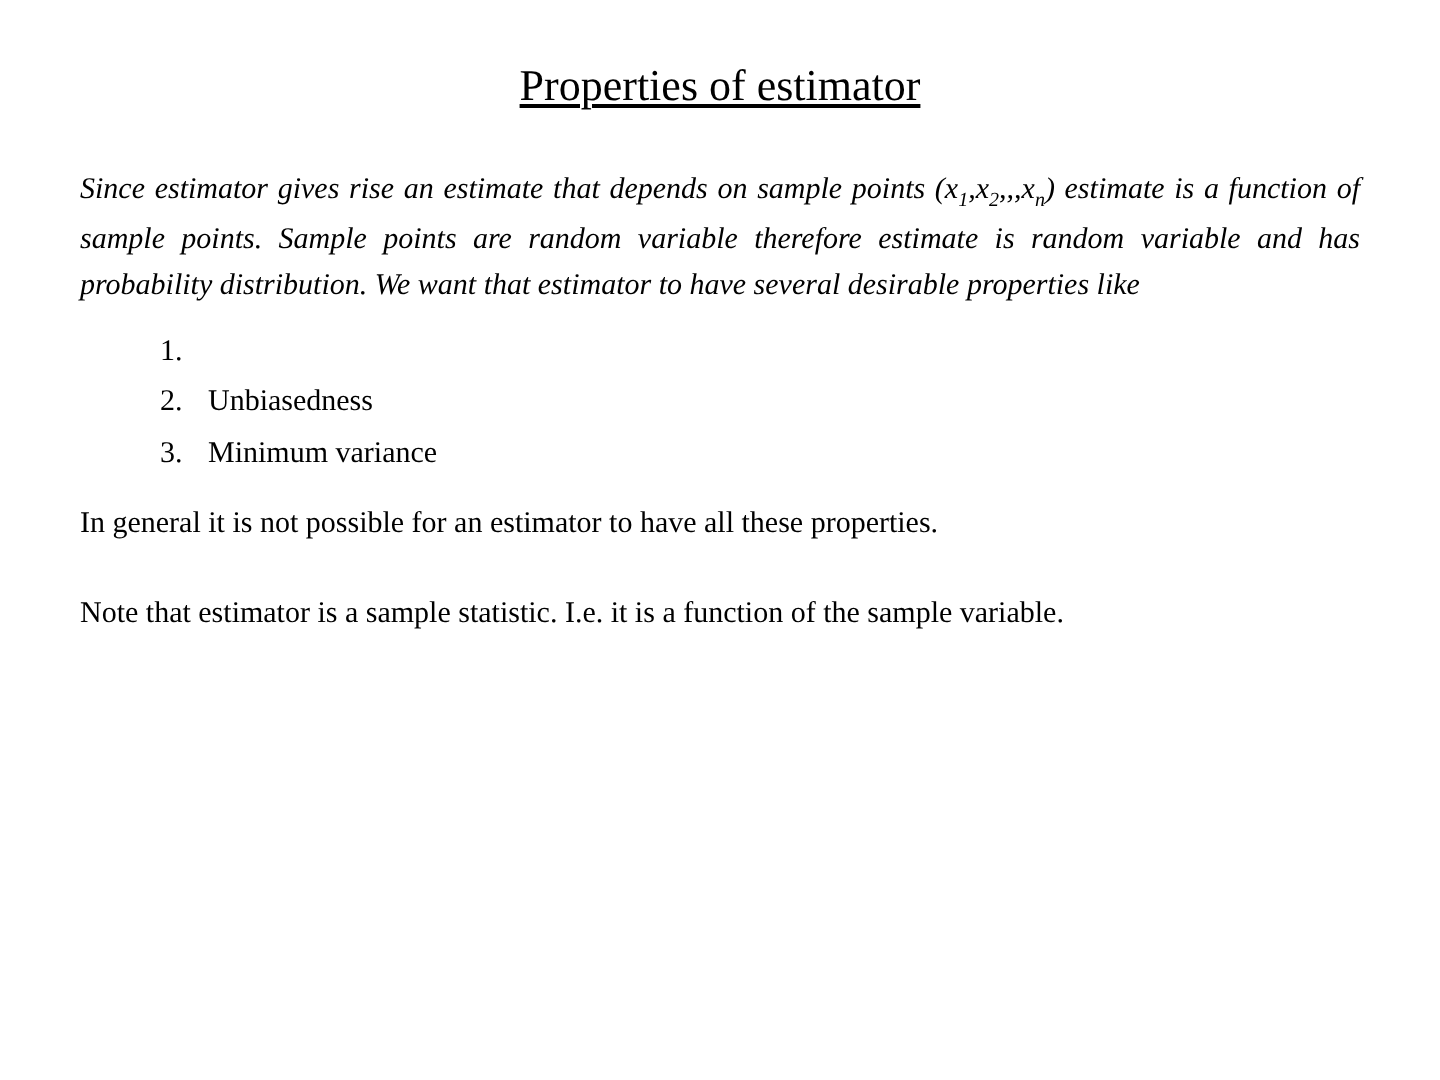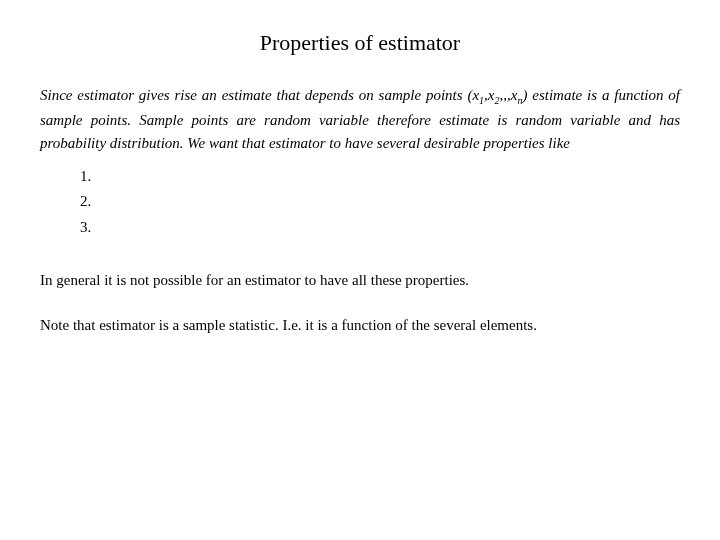--- a/index.html
+++ b/index.html
@@ -24,20 +24,21 @@
       padding: 30px 40px 30px 40px;
       display: flex;
       flex-direction: column;
     }
 
     .page-title {
       text-align: center;
       font-size: 22px;
       font-weight: normal;
       margin-bottom: 28px;
+      text-decoration: underline;
     }
 
     .intro-paragraph {
       text-align: justify;
       line-height: 1.55;
       margin-bottom: 10px;
       font-style: italic;
     }
 
     sub {
@@ -61,21 +62,20 @@
       font-size: 15px;
     }
 
     .list-text {
       font-size: 15px;
     }
 
     .general-note {
       text-align: justify;
       line-height: 1.55;
-      margin-top: 18px;
       margin-bottom: 18px;
     }
 
     .sample-note {
       text-align: justify;
       line-height: 1.55;
       margin-top: 4px;
     }
   </style>
 </head>
@@ -88,23 +88,25 @@
   <p class="intro-paragraph">
     <span>Since estimator gives rise an estimate that depends on sample points (x<sub>1</sub>,x<sub>2</sub>,,,x<sub>n</sub>) estimate is a function of sample points. Sample points are random variable therefore estimate is random variable and has probability distribution. We want that estimator to have several desirable properties like</span>
   </p>
 
   <div class="numbered-list">
     <div class="list-item">
       <span class="list-number">1.</span>
     </div>
     <div class="list-item">
       <span class="list-number">2.</span>
+      <span class="list-text">Unbiasedness</span>
     </div>
     <div class="list-item">
       <span class="list-number">3.</span>
+      <span class="list-text">Minimum variance</span>
     </div>
   </div>
 
   <p class="general-note">In general it is not possible for an estimator to have all these properties.</p>
 
-  <p class="sample-note">Note that estimator is a sample statistic. I.e. it is a function of the several elements.</p>
+  <p class="sample-note">Note that estimator is a sample statistic. I.e. it is a function of the sample variable.</p>
 
 </div>
 
 </body></html>

